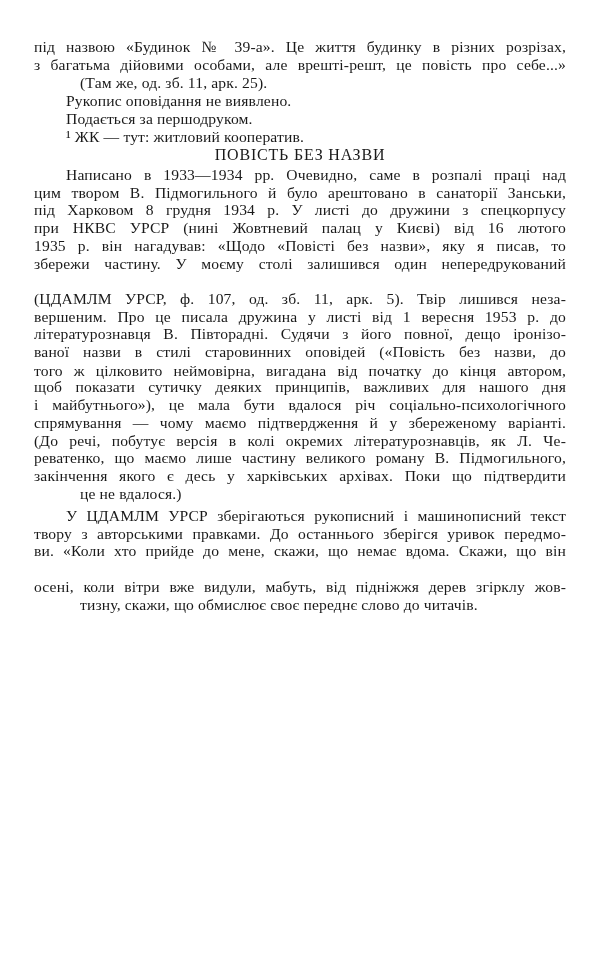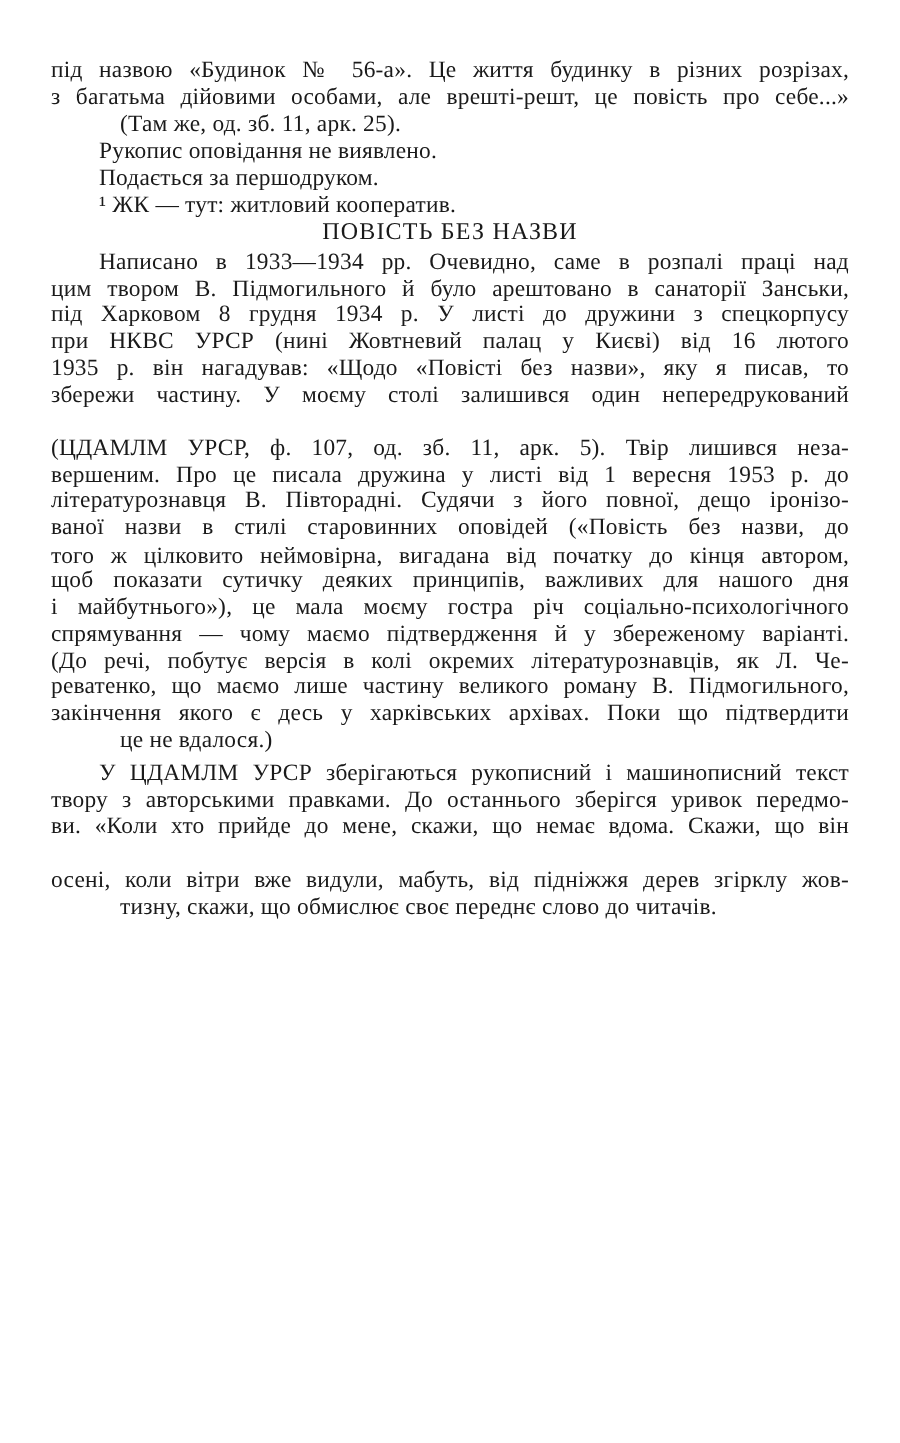--- a/index.html
+++ b/index.html
@@ -13,42 +13,42 @@
   .line.indent { left:66px; width:500px; }
   .line.indent-small { left:66px; width:auto; text-align-last:left; }
   .heading { position:absolute; left:0; width:600px; top:146px; text-align:center;
              font-size:16px; letter-spacing:0.8px; line-height:18px; }
 </style>
 </head>
 <body>
 
 <div class="page">
 
-  <div class="line" style="top:38px">під назвою «Будинок № 56-а». Це життя будинку в різних розрізах,</div>
+  <div class="line" style="top:38px">під назвою «Будинок № 39-а». Це життя будинку в різних розрізах,</div>
   <div class="line" style="top:56px">з багатьма дійовими особами, але врешті-решт, це повість про себе...»</div>
   <div class="line last" style="top:74px">(Там же, од. зб. 11, арк. 25).</div>
   <div class="line indent-small" style="top:92px">Рукопис оповідання не виявлено.</div>
   <div class="line indent-small" style="top:110px">Подається за першодруком.</div>
   <div class="line indent-small" style="top:128px">¹ ЖК — тут: житловий кооператив.</div>
 
   <div class="heading">ПОВІСТЬ БЕЗ НАЗВИ</div>
 
   <div class="line indent" style="top:166px">Написано в 1933—1934 рр. Очевидно, саме в розпалі праці над</div>
   <div class="line" style="top:183.7px">цим твором В. Підмогильного й було арештовано в санаторії Занськи,</div>
   <div class="line" style="top:201.4px">під Харковом 8 грудня 1934 р. У листі до дружини з спецкорпусу</div>
   <div class="line" style="top:219.1px">при НКВС УРСР (нині Жовтневий палац у Києві) від 16 лютого</div>
   <div class="line" style="top:236.8px">1935 р. він нагадував: «Щодо «Повісті без назви», яку я писав, то</div>
   <div class="line" style="top:254.5px">збережи частину. У моєму столі залишився один непередрукований</div>
   <div class="line" style="top:289.9px">(ЦДАМЛМ УРСР, ф. 107, од. зб. 11, арк. 5). Твір лишився неза-</div>
   <div class="line" style="top:307.6px">вершеним. Про це писала дружина у листі від 1 вересня 1953 р. до</div>
   <div class="line" style="top:325.3px">літературознавця В. Півторадні. Судячи з його повної, дещо іронізо-</div>
   <div class="line" style="top:343px">ваної назви в стилі старовинних оповідей («Повість без назви, до</div>
   <div class="line" style="top:362px">того ж цілковито неймовірна, вигадана від початку до кінця автором,</div>
   <div class="line" style="top:378.4px">щоб показати сутичку деяких принципів, важливих для нашого дня</div>
-  <div class="line" style="top:396.1px">і майбутнього»), це мала моєму гостра річ соціально-психологічного</div>
+  <div class="line" style="top:396.1px">і майбутнього»), це мала бути вдалося річ соціально-психологічного</div>
   <div class="line" style="top:413.8px">спрямування — чому маємо підтвердження й у збереженому варіанті.</div>
   <div class="line" style="top:431.5px">(До речі, побутує версія в колі окремих літературознавців, як Л. Че-</div>
   <div class="line" style="top:449.2px">реватенко, що маємо лише частину великого роману В. Підмогильного,</div>
   <div class="line" style="top:466.9px">закінчення якого є десь у харківських архівах. Поки що підтвердити</div>
   <div class="line last" style="top:484.6px">це не вдалося.)</div>
 
   <div class="line indent" style="top:507px">У ЦДАМЛМ УРСР зберігаються рукописний і машинописний текст</div>
   <div class="line" style="top:524.7px">твору з авторськими правками. До останнього зберігся уривок передмо-</div>
   <div class="line" style="top:542.4px">ви. «Коли хто прийде до мене, скажи, що немає вдома. Скажи, що він</div>
   <div class="line" style="top:577.8px">осені, коли вітри вже видули, мабуть, від підніжжя дерев згірклу жов-</div>

